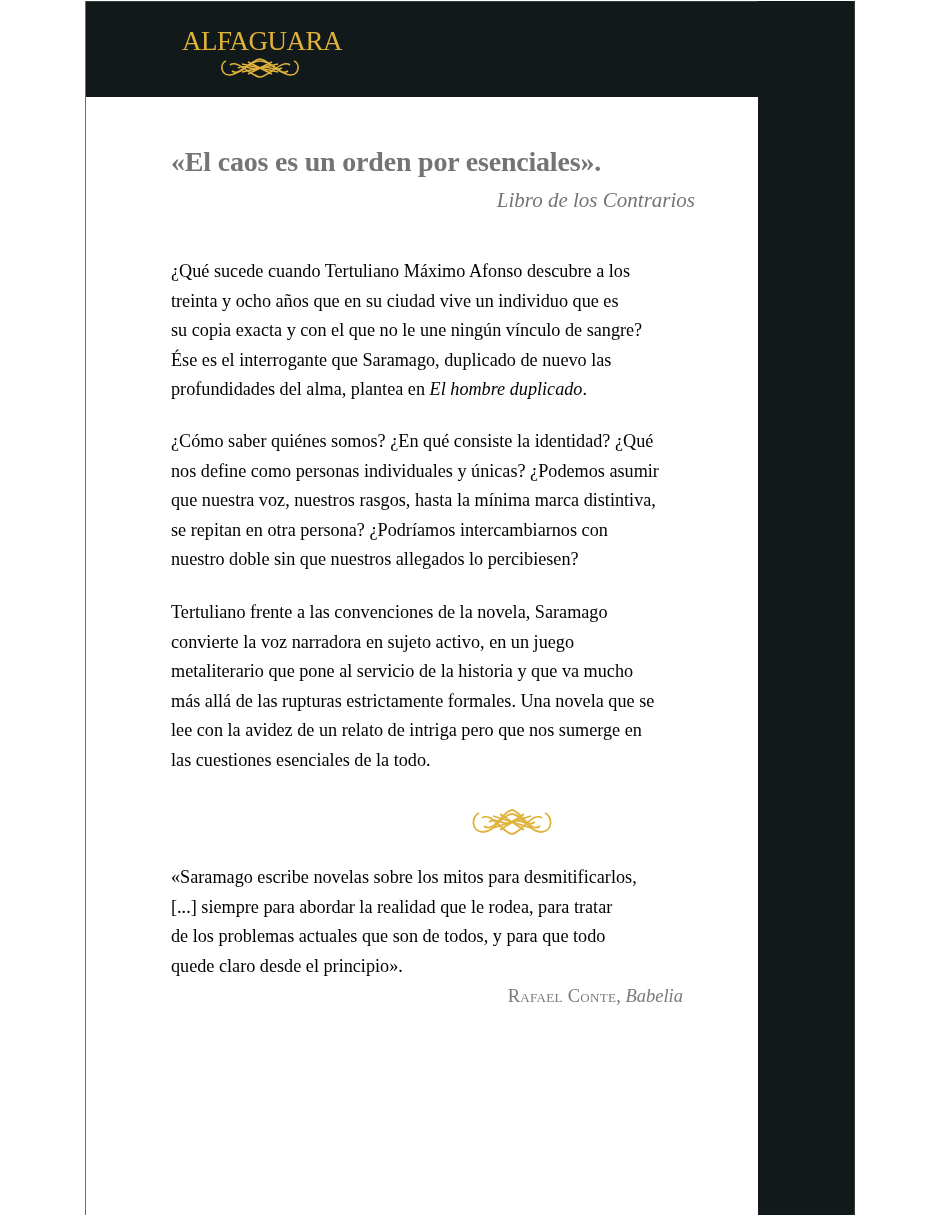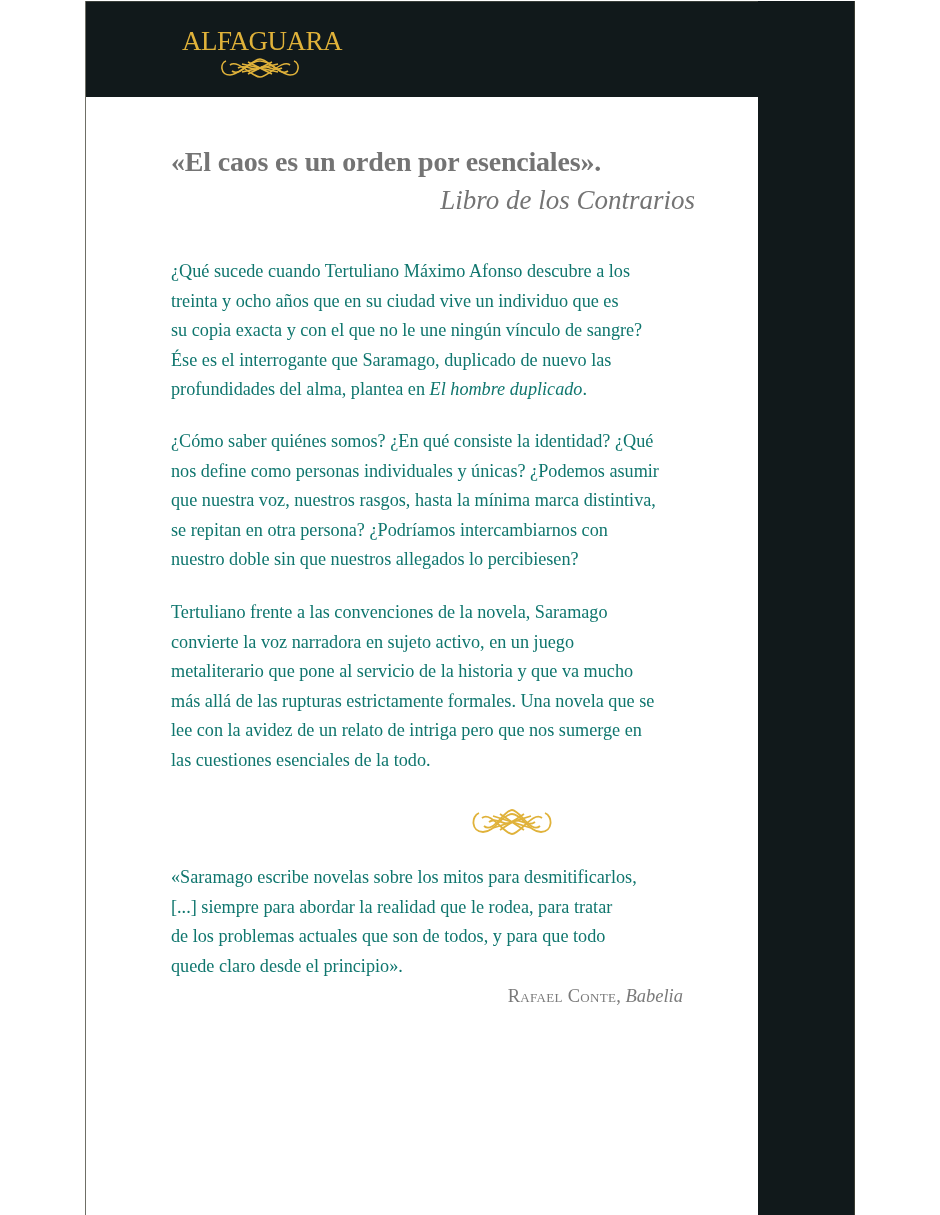--- a/index.html
+++ b/index.html
@@ -81,30 +81,30 @@
       line-height: 36px;
       white-space: nowrap;
     }
     .epigraph-source {
       position: absolute;
       left: 0;
       top: 184px;
       width: 524px;
       text-align: right;
       color: #747474;
-      font-size: 27px;
+      font-size: 21px;
       font-style: italic;
       line-height: 30px;
       white-space: nowrap;
     }
     .para {
       position: absolute;
       left: 0;
       width: 525px;
-      color: #0f766e;
+      color: #000000;
       font-size: 18.2px;
       line-height: 29.6px;
     }
     .para .line {
       display: block;
       white-space: nowrap;
     }
     .para em {
     }
     .p1 { top: 256px; }

